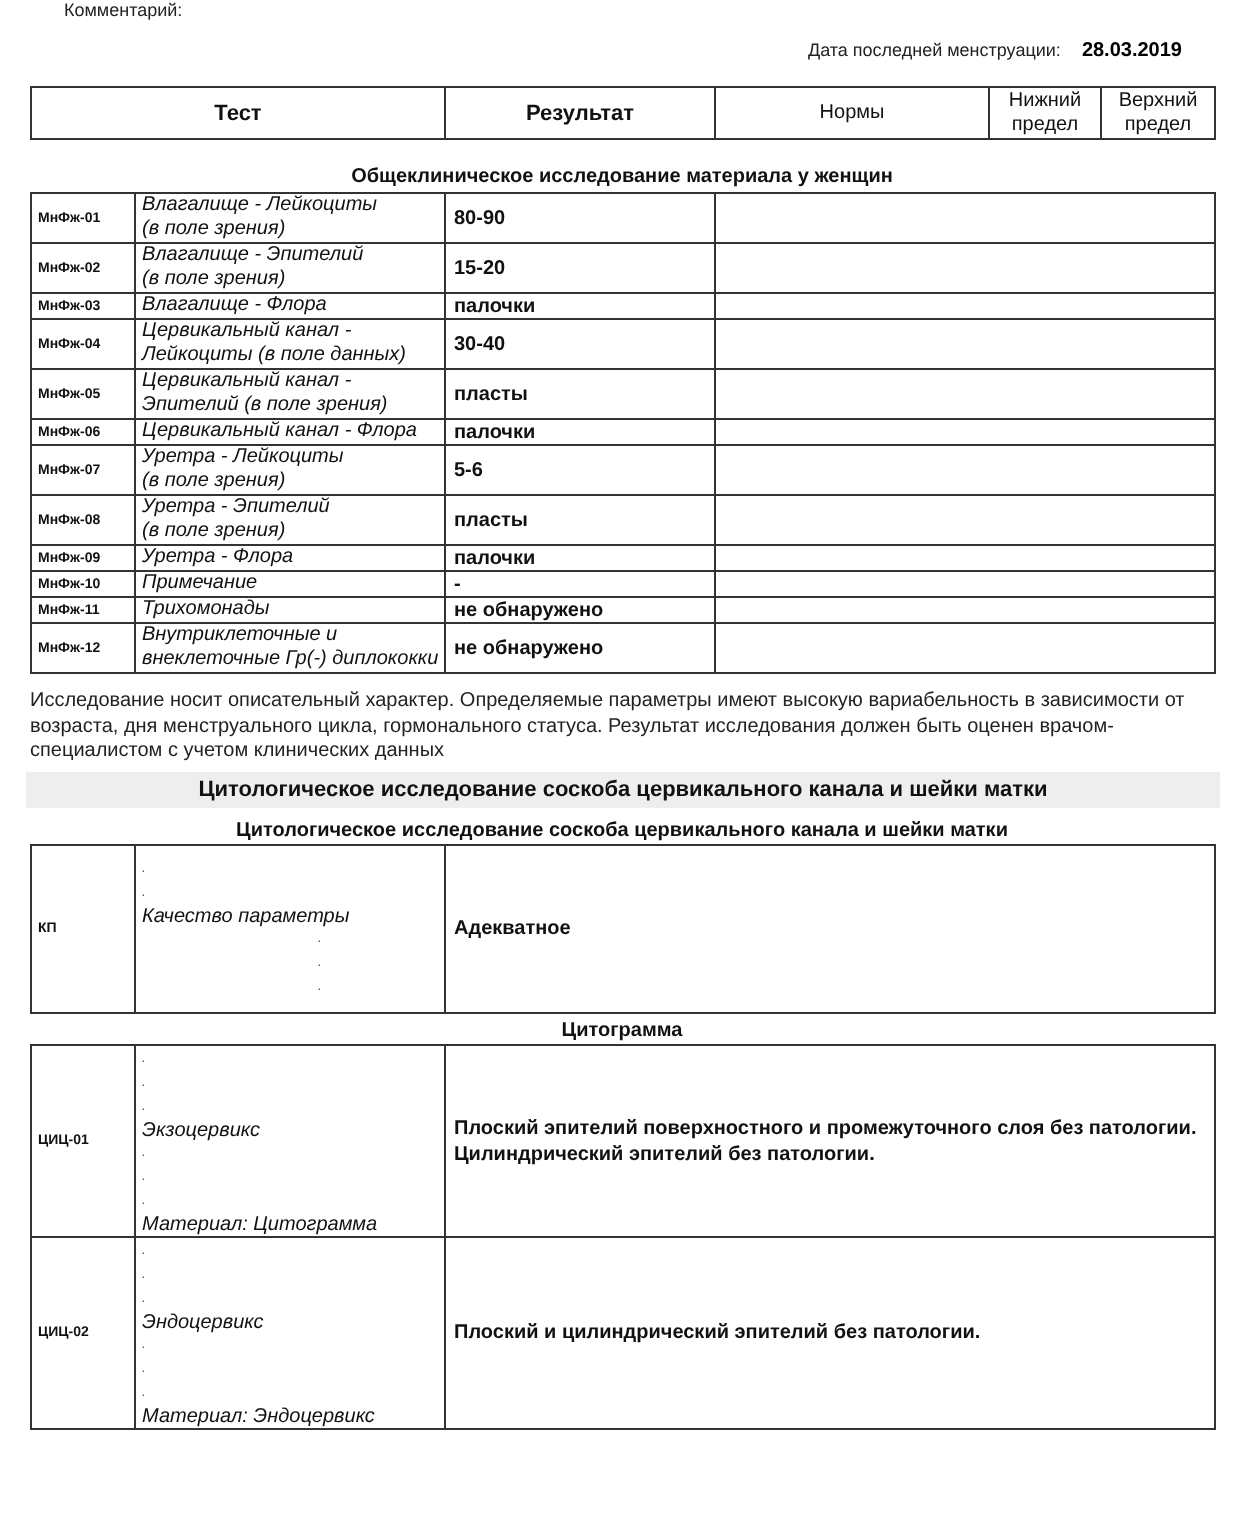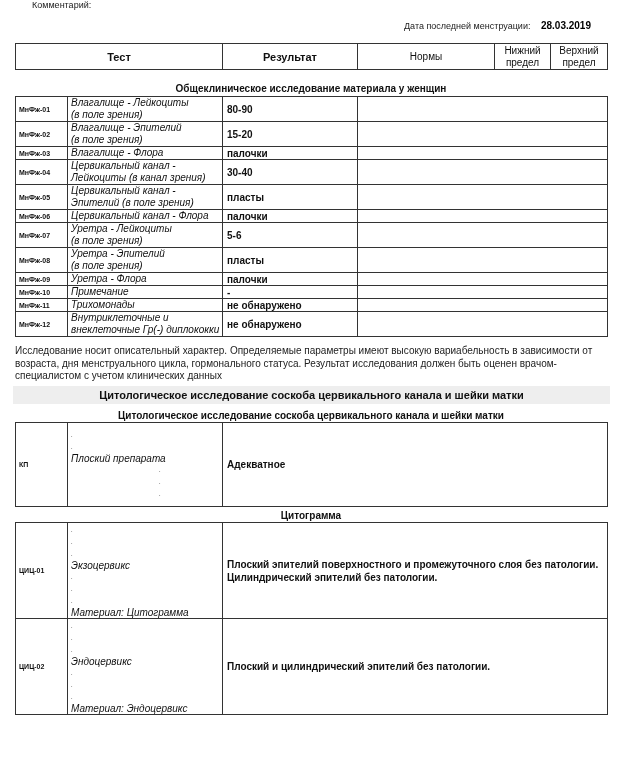--- a/index.html
+++ b/index.html
@@ -107,21 +107,21 @@
         <td class="name">
           <div>Влагалище - Флора</div>
         </td>
         <td class="val">палочки</td>
         <td></td>
       </tr>
       <tr class="two">
         <td class="code">МнФж-04</td>
         <td class="name">
           <div>Цервикальный канал -</div>
-          <div>Лейкоциты  (в канал зрения)</div>
+          <div>Лейкоциты  (в поле данных)</div>
         </td>
         <td class="val">30-40</td>
         <td></td>
       </tr>
       <tr class="two">
         <td class="code">МнФж-05</td>
         <td class="name">
           <div>Цервикальный канал -</div>
           <div>Эпителий  (в поле зрения)</div>
         </td>
@@ -202,21 +202,21 @@
       <col style="width:385px">
     </colgroup>
   <tbody>
       <tr>
     <td class="code">КП</td>
     <td class="desc">
       <div class="dots">
             <span class="dot">.</span>
             <span class="dot">.</span>
           </div>
-      <div>Плоский препарата</div>
+      <div>Качество параметры</div>
       <div class="dots" style="padding-left:88px">
             <span class="dot">.</span>
             <span class="dot">.</span>
             <span class="dot">.</span>
           </div>
     </td>
     <td class="val">Адекватное</td>
   </tr>
 </tbody>
   </table>

